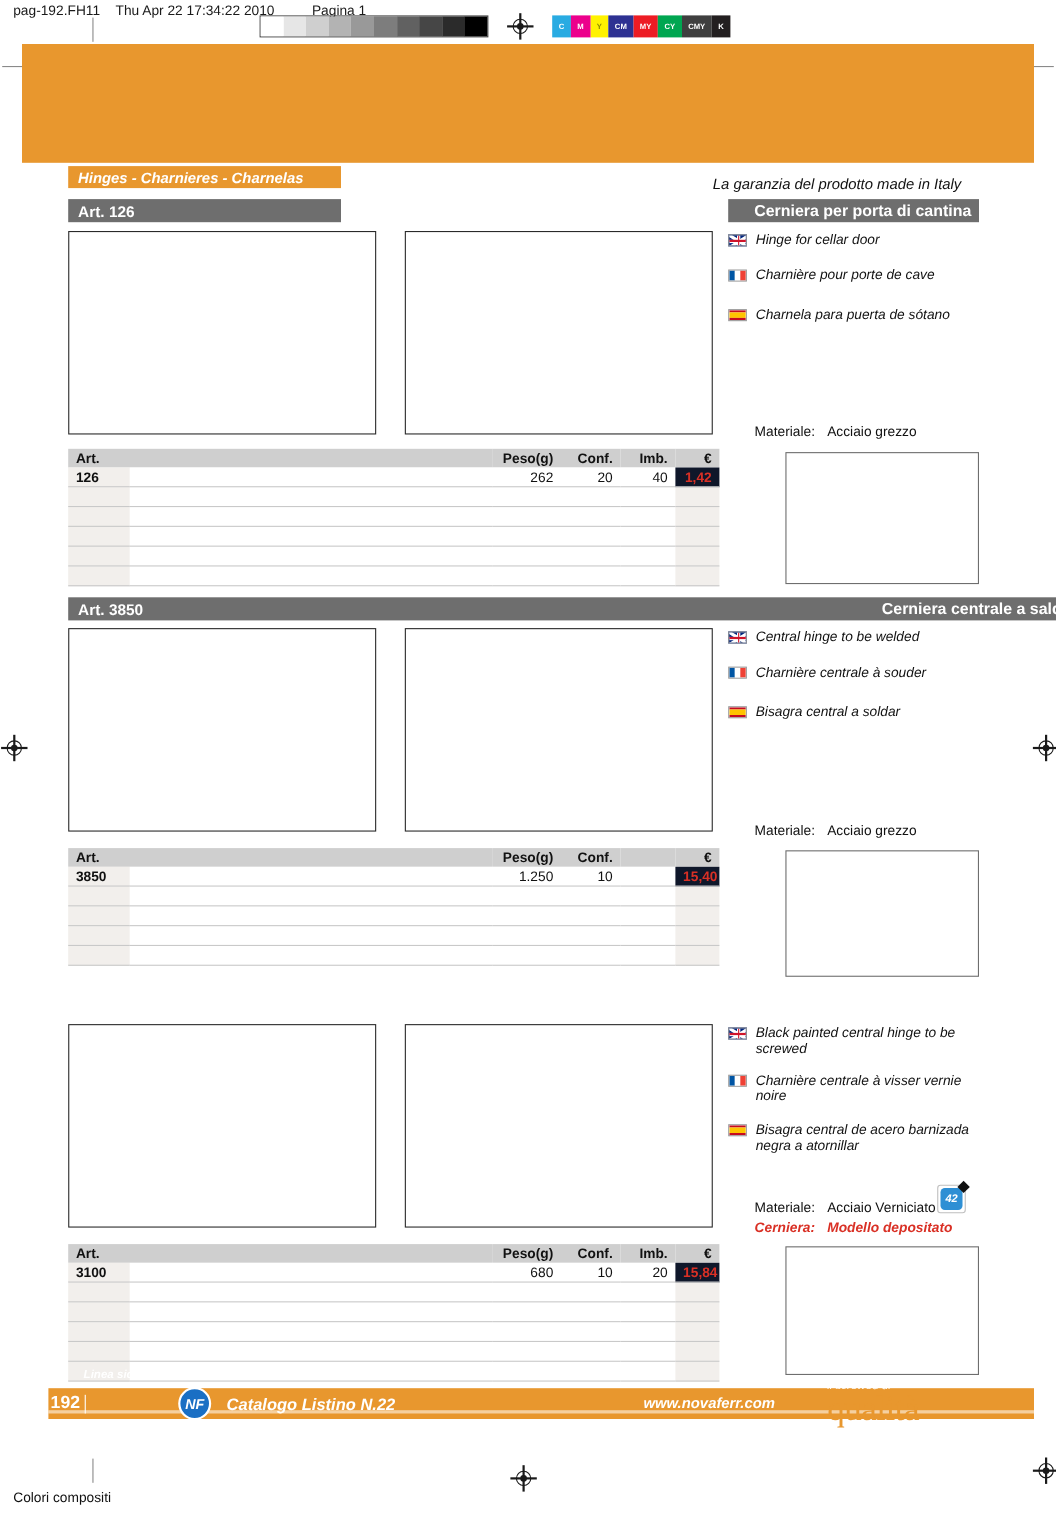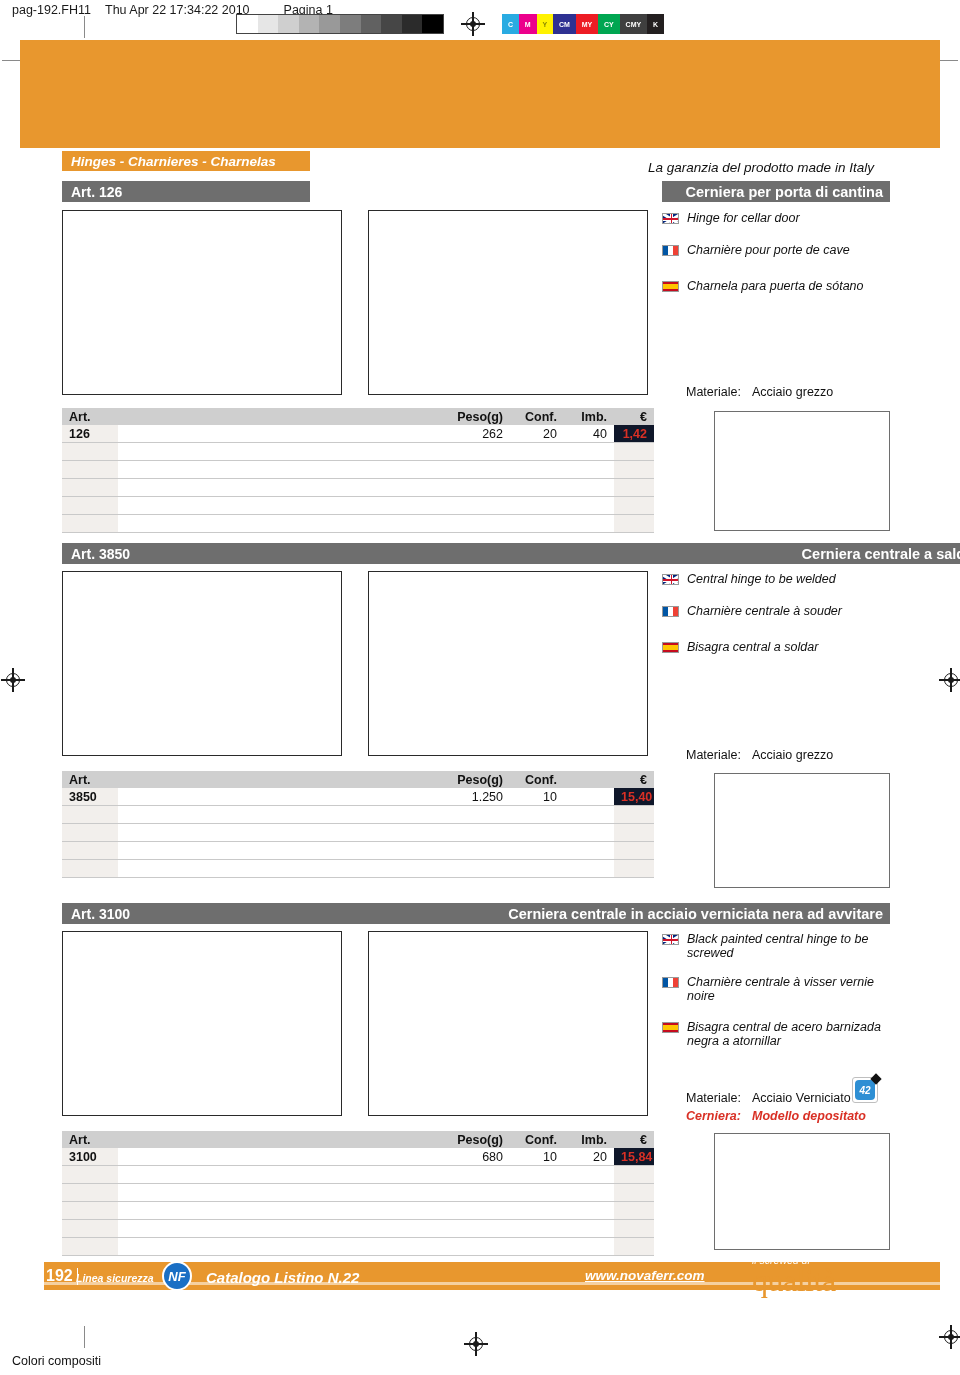--- a/index.html
+++ b/index.html
@@ -249,21 +249,21 @@
   }
   .page-num {
     position: absolute; left: 46px; top: 1267px;
     color: #ffffff; font-weight: bold; font-size: 16px;
     z-index: 4;
   }
   .page-num::after {
     content:""; position:absolute; right:-5px; top:1px; width:1px; height:17px; background:#fff;
   }
   .linea-sic {
-    position: absolute; left: 76px; top: 1272px;
+    position: absolute; left: 76px; top: 1244px;
     color: #ffffff; font-style: italic; font-weight: bold; font-size: 10.5px;
     z-index: 4;
   }
   .nf-logo {
     position: absolute; left: 155px; top: 1261px;
     width: 44px; height: 30px;
     z-index: 5;
     display:flex; align-items:center; justify-content:center;
   }
   .nf-logo .circle {
@@ -275,21 +275,20 @@
   }
   .catalogo {
     position: absolute; left: 206px; top: 1269px;
     color: #ffffff; font-style: italic; font-weight: bold; font-size: 15px;
     z-index: 4;
   }
   .website {
     position: absolute; left: 585px; top: 1268px;
     color: #ffffff; font-style: italic; font-weight: bold; font-size: 13.5px;
     z-index: 4;
-    text-decoration: underline;
   }
   .qualita-logo {
     position: absolute; left: 752px; top: 1255px;
     z-index: 4; text-align: left;
   }
   .qualita-logo .top {
     color: #ffffff; font-style: italic; font-size: 10.5px; line-height: 11px;
     opacity: .95;
   }
   .qualita-logo .big {
@@ -593,24 +592,20 @@
           <td class="art"></td>
           <td></td>
           <td></td>
           <td></td>
           <td></td>
           <td class="price"></td>
         </tr>
     </tbody>
   </table>
 
-  <div class="art-bar" style="left:62px; top:903px; width:828px;">
-    <span class="art-label">Art. 3100</span>
-    <span class="art-title">Cerniera centrale in acciaio verniciata nera ad avvitare</span>
-  </div>
 
   <div class="photo-box" style="left:62px; top:931px; width:280px; height:185px;"></div>
   <div class="photo-box" style="left:368px; top:931px; width:280px; height:185px;"></div>
 
   <div class="trans-list" style="left:662px; top:932px; width:242px;">
     <div class="trans-row" style="margin-bottom:15px;">
       <span class="flag flag-uk">
           <i class="cross-h"></i>
           <i class="cross-v"></i>
           <i class="cross-h2"></i>

